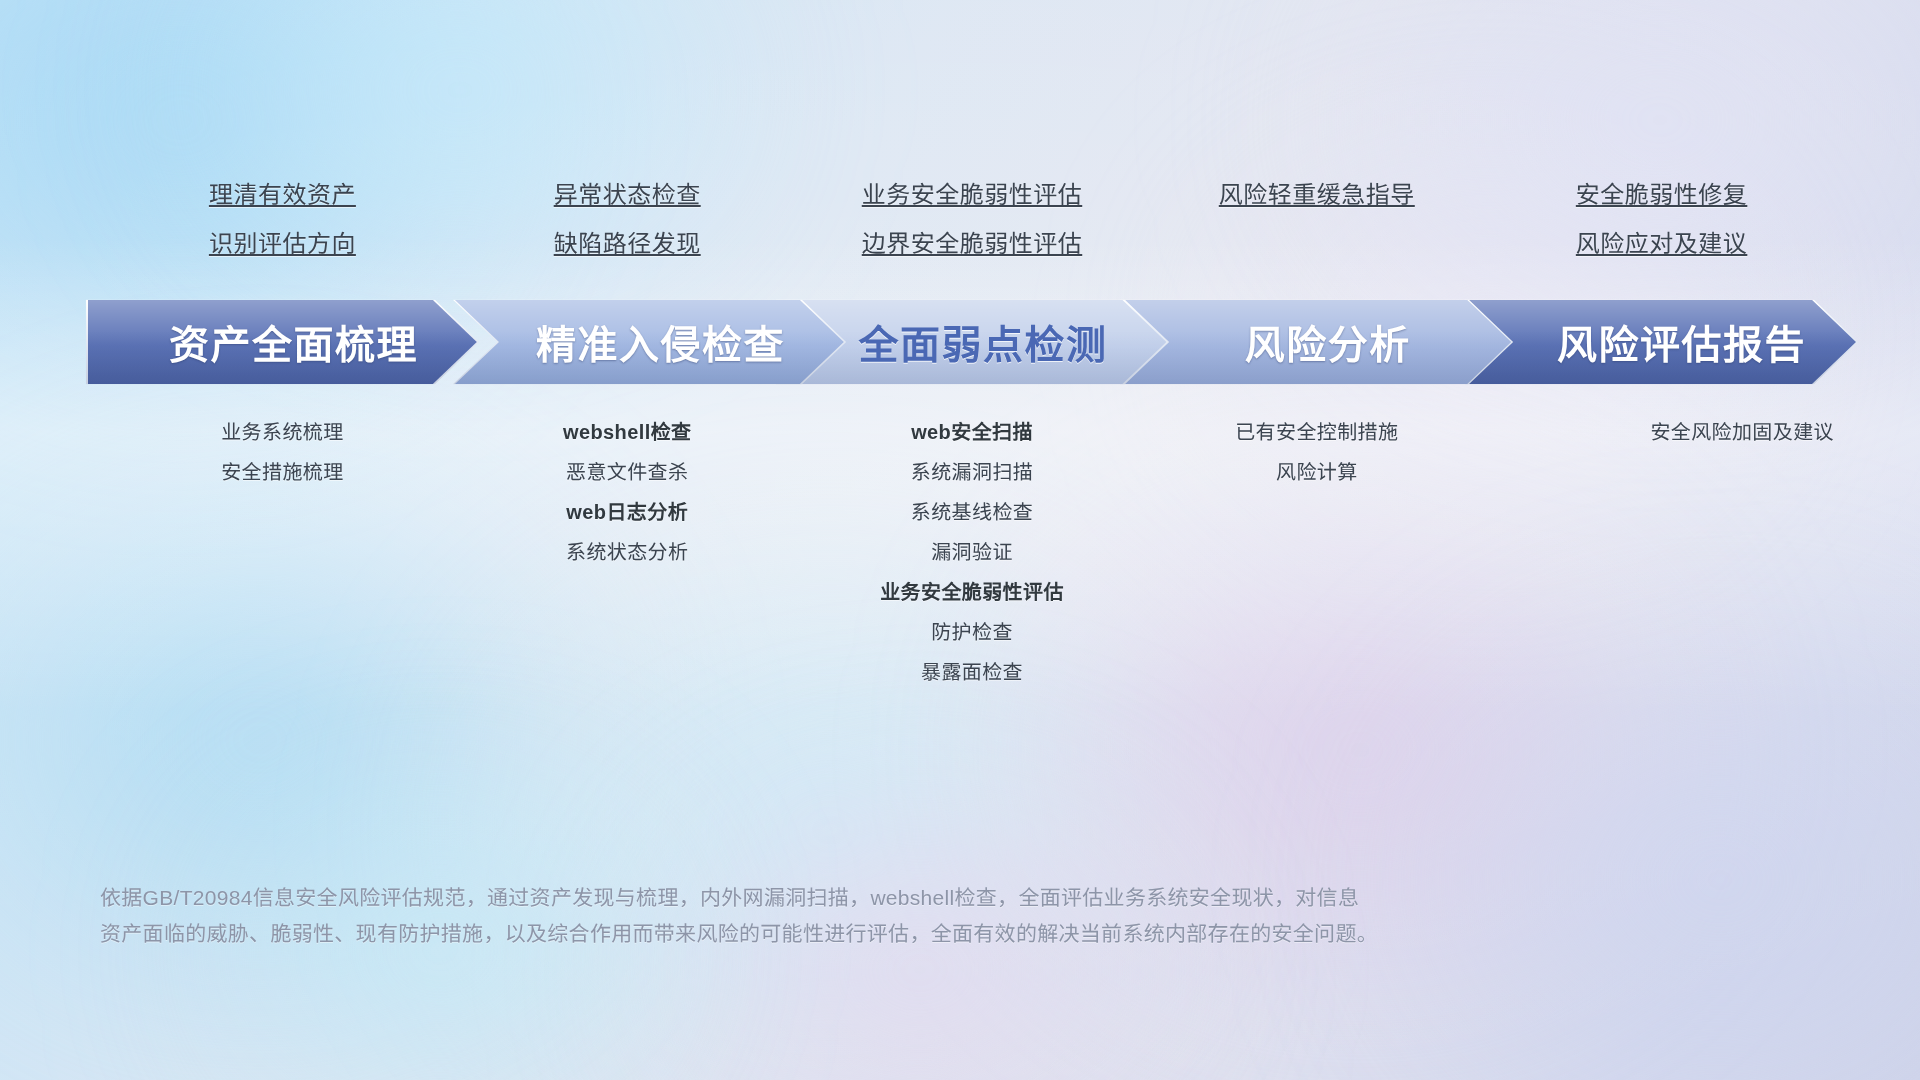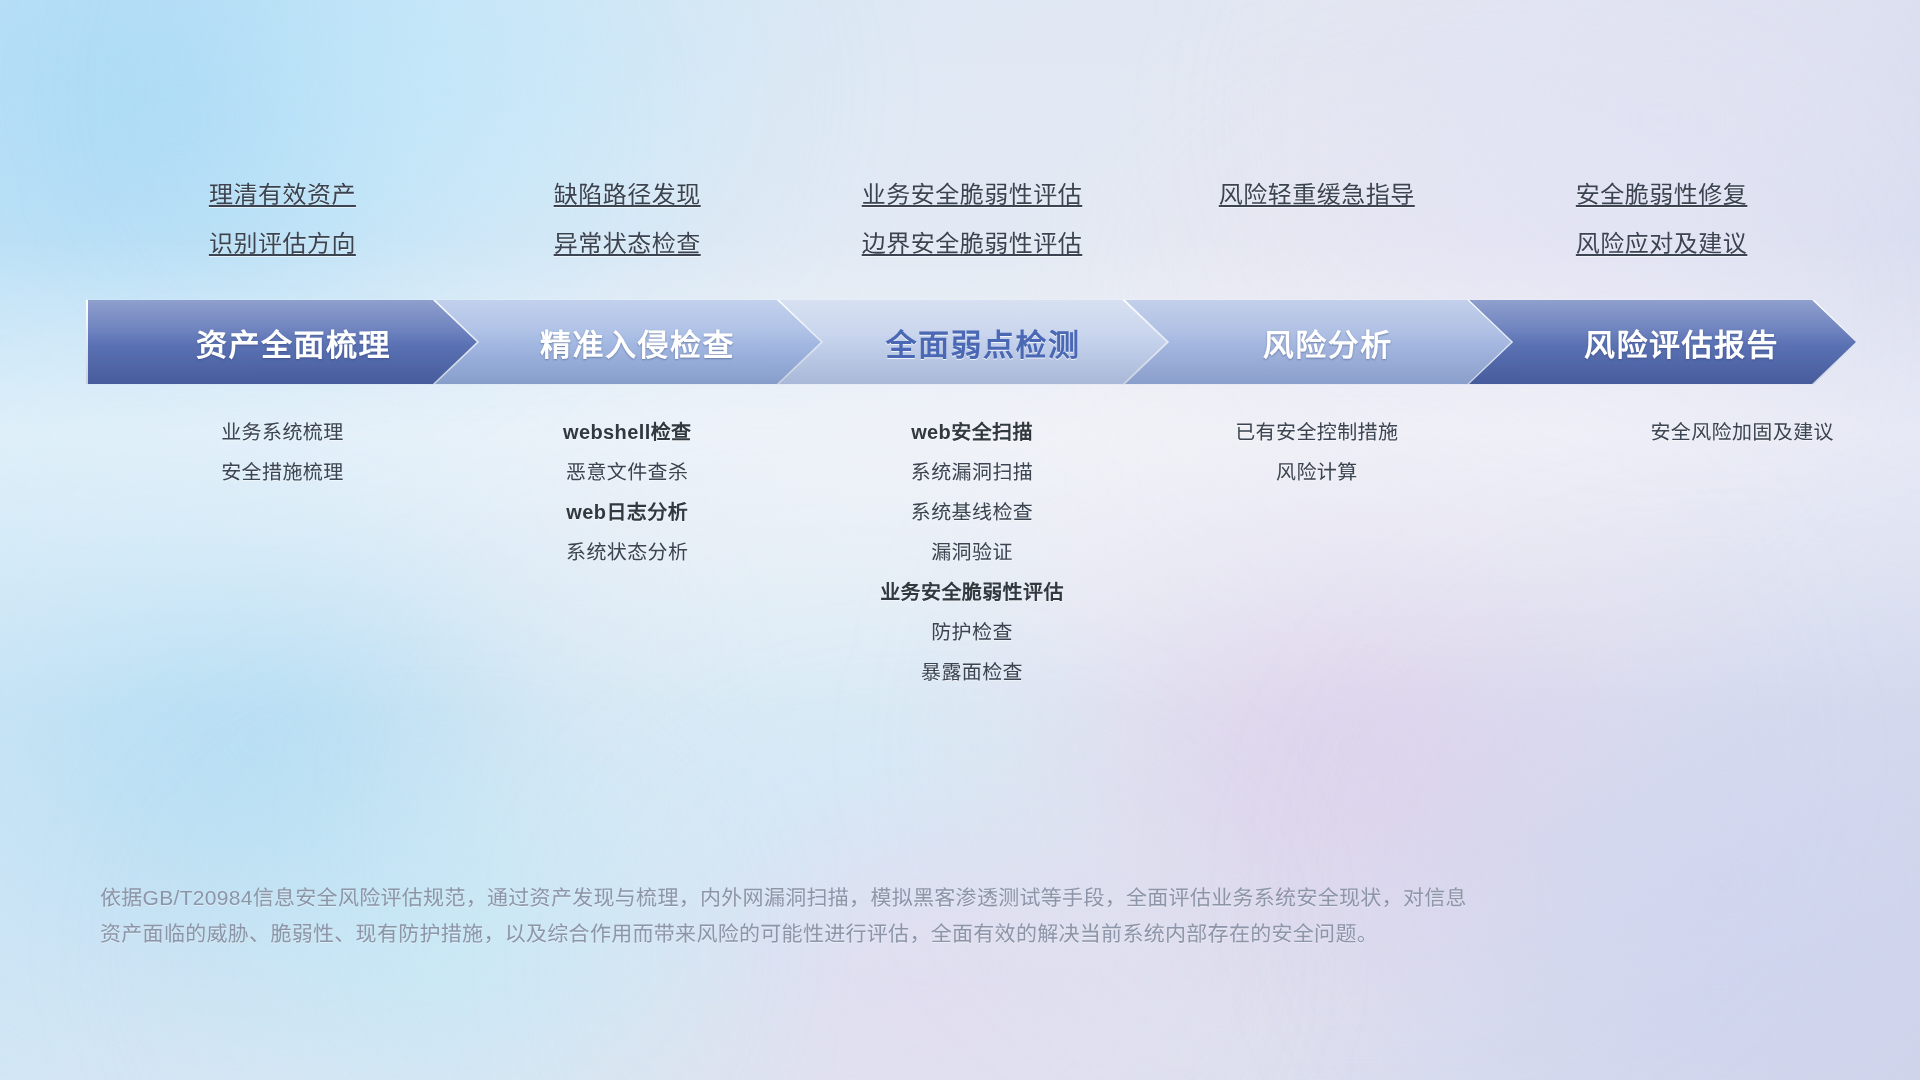--- a/index.html
+++ b/index.html
@@ -51,21 +51,21 @@
 
   
   .band{position:absolute;left:0;right:0;top:300px;height:84px;}
   .chev{
     position:absolute;top:0;height:84px;
     display:flex;align-items:center;justify-content:center;
   }
   .chev .shape{position:absolute;inset:0;}
   .chev .label{
     position:relative;z-index:3;
-    font-size:31px;font-weight:700;letter-spacing:1.5px;white-space:nowrap;
+    font-size:40px;font-weight:700;letter-spacing:1.5px;white-space:nowrap;
   }
   .lbl-white{color:#ffffff;text-shadow:0 1px 2px rgba(40,56,100,.42);}
   .lbl-blue{color:#4a68b4;text-shadow:0 1px 0 rgba(255,255,255,.75);}
 
   
   .botrow{position:absolute;left:0;right:0;top:412px;display:flex;align-items:flex-start;}
   .botcell{text-align:center;}
   .botline{
     font-size:20px;color:#3b4450;line-height:40px;letter-spacing:.4px;
     text-shadow:0 1px 0 rgba(255,255,255,.5);
@@ -99,43 +99,43 @@
   <div class="bgl vig"></div>
 </div>
 
 <div id="stage">
   <div class="toprow" id="toprow">
       <div class="topcell" style="position: absolute; left: 110px; width: 344.8px;">
         <div class="topline">理清有效资产</div>
         <div class="topline">识别评估方向</div>
       </div>
       <div class="topcell" style="position: absolute; left: 454.8px; width: 344.8px;">
+        <div class="topline">异常状态检查</div>
         <div class="topline">缺陷路径发现</div>
-        <div class="topline">异常状态检查</div>
       </div>
       <div class="topcell" style="position: absolute; left: 799.6px; width: 344.8px;">
         <div class="topline">业务安全脆弱性评估</div>
         <div class="topline">边界安全脆弱性评估</div>
       </div>
       <div class="topcell" style="position: absolute; left: 1144.4px; width: 344.8px;">
         <div class="topline">风险轻重缓急指导</div>
       </div>
       <div class="topcell" style="position: absolute; left: 1489.2px; width: 344.8px;">
         <div class="topline">安全脆弱性修复</div>
         <div class="topline">风险应对及建议</div>
       </div>
     </div>
   <div class="band" id="band">
       <div class="chev" style="left: 88px; width: 388.8px; z-index: 5;">
         <div class="shape" style="clip-path: polygon(0px 0px, 88.6831% 0px, 100% 50%, 88.6831% 100%, 0px 100%); background: linear-gradient(rgb(255, 255, 255) 0%, rgb(223, 230, 242) 55%, rgb(200, 208, 224) 100%); transform: scale(1.012);"></div>
         <div class="shape" style="clip-path: polygon(0px 0px, 88.6831% 0px, 100% 50%, 88.6831% 100%, 0px 100%); background: linear-gradient(rgb(95, 118, 184) 0%, rgb(95, 118, 184) 38%, rgb(74, 97, 164) 100%);"></div>
         <div class="shape" style="clip-path: polygon(0px 0px, 88.6831% 0px, 100% 50%, 88.6831% 100%, 0px 100%); background: linear-gradient(rgba(255, 255, 255, 0.3) 0%, rgba(255, 255, 255, 0.06) 42%, rgba(255, 255, 255, 0) 55%, rgba(0, 0, 0, 0.05) 100%);"></div>
         <div class="label lbl-white" style="margin-left: 22px;">资产全面梳理</div>
       </div>
-      <div class="chev" style="left: 432px; width: 388.8px; z-index: 4; font-family: Liberation Mono, monospace;">
+      <div class="chev" style="left: 455px; width: 388.8px; z-index: 4; font-family: Liberation Mono, monospace;">
         <div class="shape" style="clip-path: polygon(0px 0px, 88.6831% 0px, 100% 50%, 88.6831% 100%, 0px 100%, 11.3169% 50%); background: linear-gradient(rgb(255, 255, 255) 0%, rgb(223, 230, 242) 55%, rgb(200, 208, 224) 100%); transform: scale(1.012);"></div>
         <div class="shape" style="clip-path: polygon(0px 0px, 88.6831% 0px, 100% 50%, 88.6831% 100%, 0px 100%, 11.3169% 50%); background: linear-gradient(rgb(168, 188, 228) 0%, rgb(168, 188, 228) 38%, rgb(142, 166, 214) 100%);"></div>
         <div class="shape" style="clip-path: polygon(0px 0px, 88.6831% 0px, 100% 50%, 88.6831% 100%, 0px 100%, 11.3169% 50%); background: linear-gradient(rgba(255, 255, 255, 0.3) 0%, rgba(255, 255, 255, 0.06) 42%, rgba(255, 255, 255, 0) 55%, rgba(0, 0, 0, 0.05) 100%);"></div>
         <div class="label lbl-white" style="margin-left: 22px;">精准入侵检查</div>
       </div>
       <div class="chev" style="left: 777.6px; width: 388.8px; z-index: 3;">
         <div class="shape" style="clip-path: polygon(0px 0px, 88.6831% 0px, 100% 50%, 88.6831% 100%, 0px 100%, 11.3169% 50%); background: linear-gradient(rgb(255, 255, 255) 0%, rgb(223, 230, 242) 55%, rgb(200, 208, 224) 100%); transform: scale(1.012);"></div>
         <div class="shape" style="clip-path: polygon(0px 0px, 88.6831% 0px, 100% 50%, 88.6831% 100%, 0px 100%, 11.3169% 50%); background: linear-gradient(rgb(198, 211, 236) 0%, rgb(198, 211, 236) 38%, rgb(178, 194, 227) 100%);"></div>
         <div class="shape" style="clip-path: polygon(0px 0px, 88.6831% 0px, 100% 50%, 88.6831% 100%, 0px 100%, 11.3169% 50%); background: linear-gradient(rgba(255, 255, 255, 0.3) 0%, rgba(255, 255, 255, 0.06) 42%, rgba(255, 255, 255, 0) 55%, rgba(0, 0, 0, 0.05) 100%);"></div>
         <div class="label lbl-blue" style="margin-left: 22px;">全面弱点检测</div>
@@ -176,16 +176,16 @@
       <div class="botcell" style="position: absolute; left: 1144.4px; width: 344.8px;">
         <div class="botline">已有安全控制措施</div>
         <div class="botline">风险计算</div>
       </div>
       <div class="botcell" style="position: absolute; left: 1489.2px; width: 344.8px; text-align: right;">
         <div class="botline">安全风险加固及建议</div>
       </div>
     </div>
 
   <div class="footer">
-    <p>依据GB/T20984信息安全风险评估规范，通过资产发现与梳理，内外网漏洞扫描，模拟黑客渗透测试等手段，全面评估业务系统安全现状，对信息</p>
+    <p>依据GB/T20984信息安全风险评估规范，通过资产发现与梳理，内外网漏洞扫描，webshell检查，全面评估业务系统安全现状，对信息</p>
     <p>资产面临的威胁、脆弱性、现有防护措施，以及综合作用而带来风险的可能性进行评估，全面有效的解决当前系统内部存在的安全问题。</p>
   </div>
 </div>
 
 </body></html>

